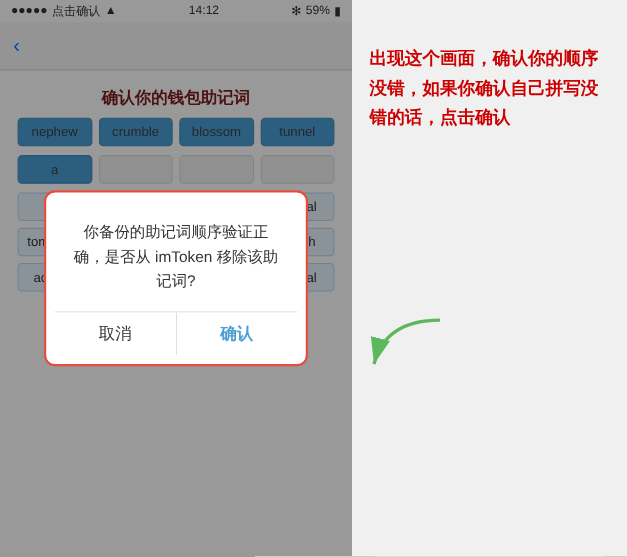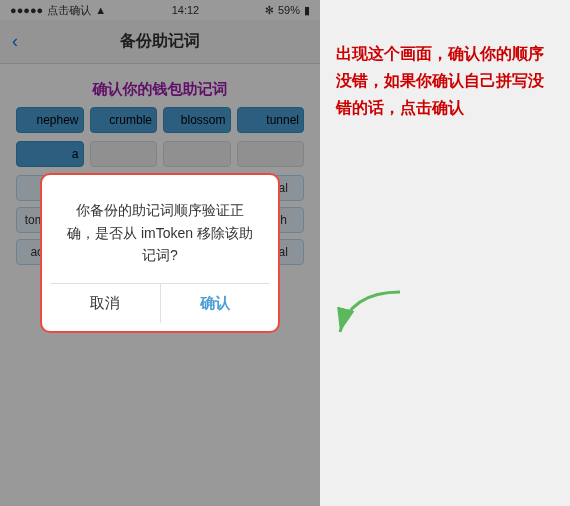--- a/index.html
+++ b/index.html
@@ -61,21 +61,21 @@
 
     
     .content {
       padding: 16px 16px 10px;
       background: #fff;
     }
     .page-title {
       text-align: center;
       font-size: 15px;
       font-weight: 600;
-      color: #a21caf;
+      color: #7f1d1d;
       margin-bottom: 8px;
     }
     .page-subtitle {
       font-size: 11px;
       color: #999;
       line-height: 1.4;
       margin-bottom: 12px;
     }
 
     
@@ -91,22 +91,21 @@
       border-radius: 4px;
       padding: 5px 4px;
       text-align: center;
       font-size: 12px;
       color: #333;
       cursor: pointer;
     }
     .word-chip.selected {
       background: #4a9fd4;
       border-color: #3a8fc0;
-      color: #000000;
-      text-align: right;
+      color: #404040;
     }
     .word-chip.empty {
       background: #f0f0f0;
       border-color: #ddd;
       color: transparent;
     }
 
     
     .confirm-btn-container {
       display: flex;
@@ -216,21 +215,20 @@
     <span>14:12</span>
     <div class="status-right">
       <span>✻</span>
       <span>59%</span>
       <span>▮</span>
     </div>
   </div>
 
   <div class="nav-bar">
     <span class="nav-back">‹</span>
-    <span class="nav-title">备份助记词</span>
   </div>
 
   <div class="content">
     <div class="page-title">确认你的钱包助记词</div>
 
     <div class="word-grid" style="grid-template-columns: repeat(4,1fr); margin-bottom:8px;">
       <div class="word-chip selected">nephew</div>
       <div class="word-chip selected">crumble</div>
       <div class="word-chip selected">blossom</div>
       <div class="word-chip selected">tunnel</div>

